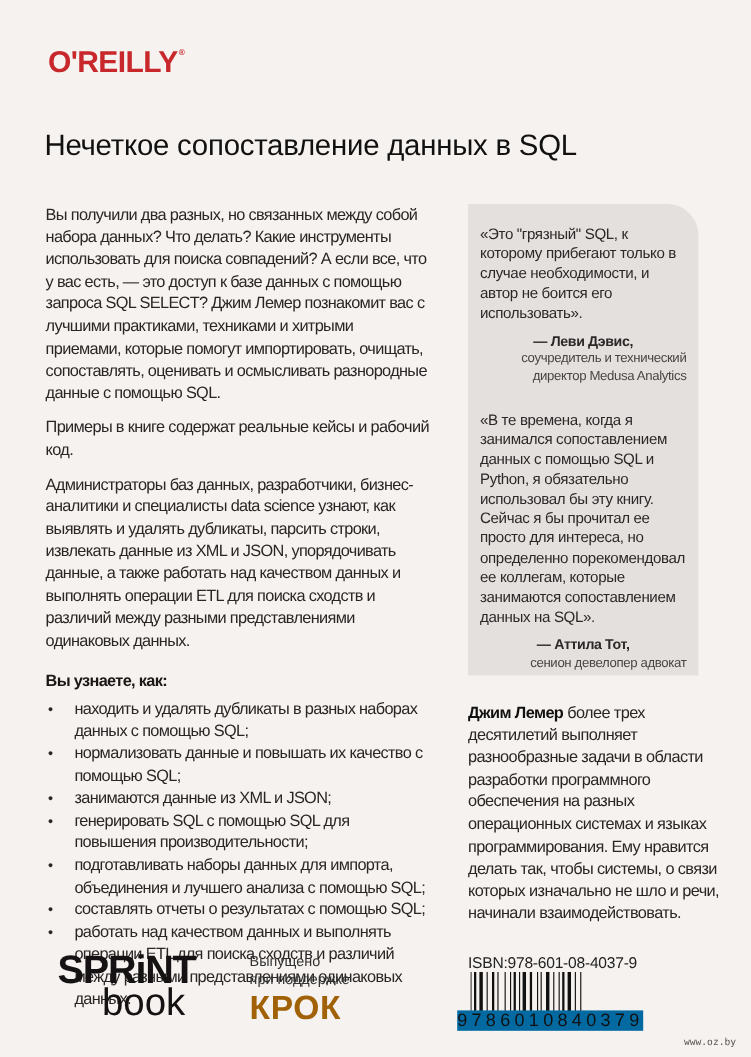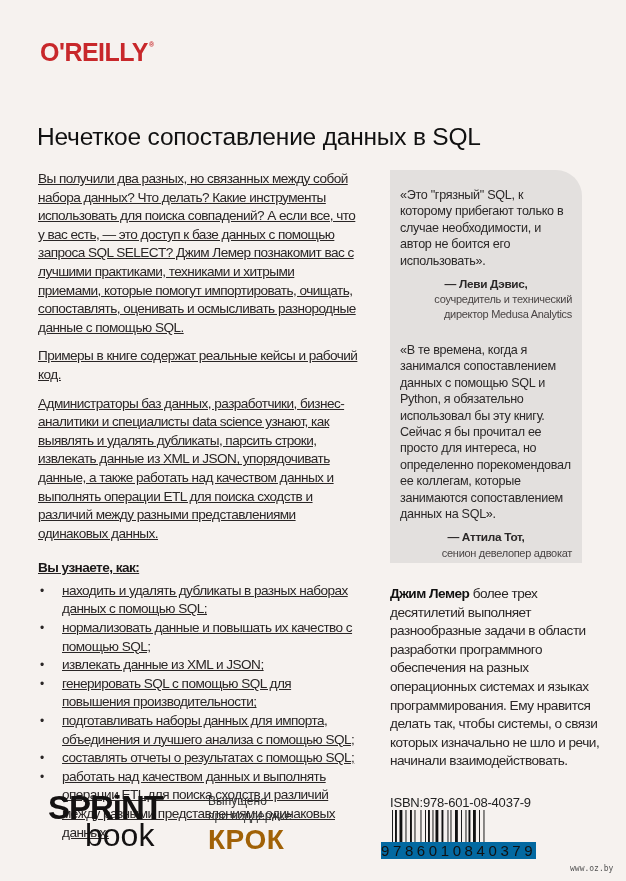--- a/index.html
+++ b/index.html
@@ -12,31 +12,30 @@
       color: #1e1b1b;
     }
     .logo {
       position: absolute; left: 40px; top: 38px;
       font-family: "Liberation Sans", sans-serif;
       font-weight: bold; font-size: 25px; letter-spacing: -0.5px;
       color: #c8282b;
     }
     .logo sup { font-size: 7px; vertical-align: top; position: relative; top: 3px; margin-left: 1px; }
     .title {
-      position: absolute; left: 37px; top: 123px;
+      position: absolute; left: 37px; top: 108px;
       font-size: 24.5px; font-weight: normal; letter-spacing: -0.2px;
       color: #111;
       margin: 0;
     }
     .left {
       position: absolute; left: 38px; top: 170px; width: 322px;
       font-family: "Liberation Sans Narrow", "Liberation Sans", sans-serif;
       font-size: 13.6px; line-height: 18.6px; color: #2a2626;
       letter-spacing: -0.55px;
-      text-decoration: underline;
     }
     .left p { margin: 0 0 10px 0; }
     .left .learn-head { font-weight: bold; margin: 16px 0 4px 0; color: #1a1717; }
     .left ul { margin: 0; padding: 0; list-style: none; }
     .left li { position: relative; padding-left: 24px; }
     .left li::before {
       content: "•"; position: absolute; left: 2px; top: 0; font-size: 12px; color: #2a2626;
     }
     .card {
       position: absolute; left: 390px; top: 170px; width: 192px; height: 393px;
@@ -103,21 +102,21 @@
 <h1 class="title">Нечеткое сопоставление данных в SQL</h1>
 
 <div class="left">
   <p>Вы получили два разных, но связанных между собой набора данных? Что делать? Какие инструменты использовать для поиска совпадений? А если все, что у вас есть, — это доступ к базе данных с помощью запроса SQL SELECT? Джим Лемер познакомит вас с лучшими практиками, техниками и хитрыми приемами, которые помогут импортировать, очищать, сопоставлять, оценивать и осмысливать разнородные данные с помощью SQL.</p>
   <p>Примеры в книге содержат реальные кейсы и рабочий код.</p>
   <p>Администраторы баз данных, разработчики, бизнес-аналитики и специалисты data science узнают, как выявлять и удалять дубликаты, парсить строки, извлекать данные из XML и JSON, упорядочивать данные, а также работать над качеством данных и выполнять операции ETL для поиска сходств и различий между разными представлениями одинаковых данных.</p>
   <div class="learn-head">Вы узнаете, как:</div>
   <ul>
     <li>находить и удалять дубликаты в разных наборах данных с помощью SQL;</li>
     <li>нормализовать данные и повышать их качество с помощью SQL;</li>
-    <li>извлекать данные из XML и JSON;</li>
+    <li>занимаются данные из XML и JSON;</li>
     <li>генерировать SQL с помощью SQL для повышения производительности;</li>
     <li>подготавливать наборы данных для импорта, объединения и лучшего анализа с помощью SQL;</li>
     <li>составлять отчеты о результатах с помощью SQL;</li>
     <li>работать над качеством данных и выполнять операции ETL для поиска сходств и различий между разными представлениями одинаковых данных.</li>
   </ul>
 </div>
 
 <div class="card"></div>
 
 <div class="quote q1">

